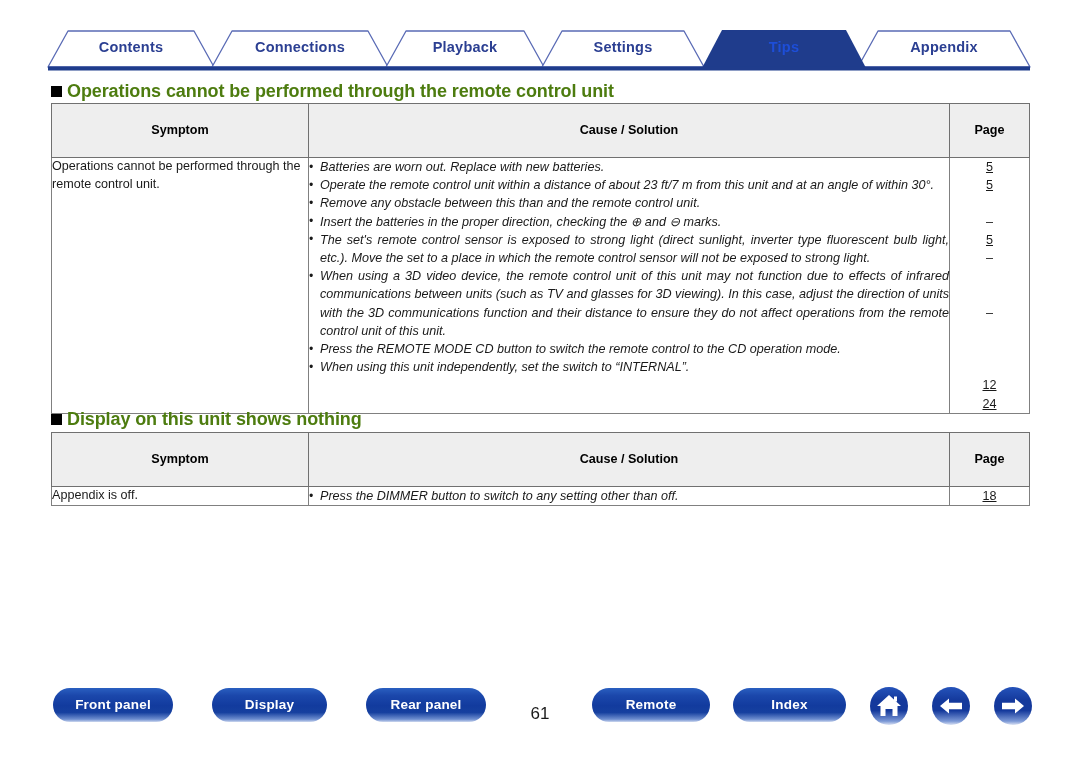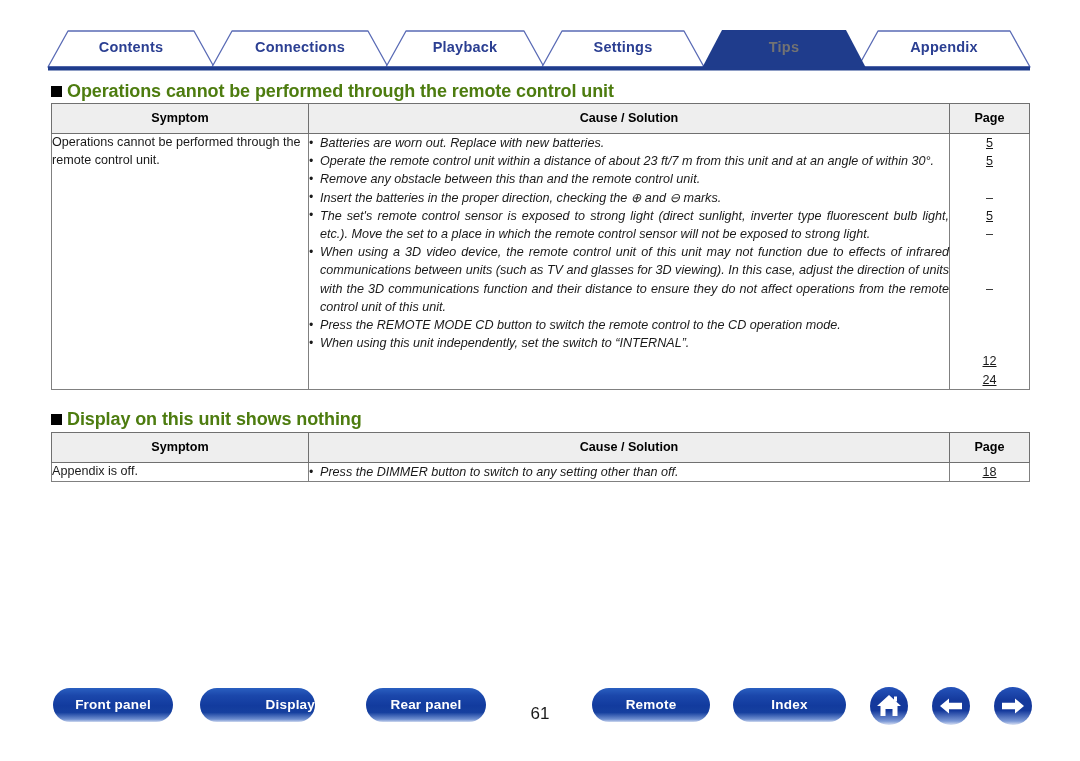--- a/index.html
+++ b/index.html
@@ -23,21 +23,21 @@
     position: absolute;
     top: 0; height: 41px;
     line-height: 41px;
     text-align: center;
     font-size: 14.5px;
     font-weight: bold;
     color: #2b3f92;
     letter-spacing: .2px;
     white-space: nowrap;
   }
-  .tab-label.active { color: #737373; }
+  .tab-label.active { color: #1d4ed8; }
 
   
   .section-heading {
     position: absolute;
     left: 51px;
     font-size: 18px;
     font-weight: bold;
     color: #4d7c0f;
     white-space: nowrap;
     letter-spacing: -0.1px;
@@ -65,21 +65,21 @@
     vertical-align: top;
   }
   table.tbl thead th {
     background: #eeeeee;
     text-align: center;
     font-size: 12.6px;
     font-weight: bold;
     color: #000;
     height: 21px;
     line-height: 21px;
-    padding: 4px 2px;
+    padding: 16px 2px;
     border-color: #707070;
   }
   td.sym { padding: 5px 6px 5px 7px; line-height: 17.6px; }
   td.cause { padding: 4px 8px 5px 8px; font-style: italic; }
   td.page { text-align: center; padding: 4px 2px 5px 2px; }
 
   ul.bul { list-style: none; margin: 0; padding: 0; }
   ul.bul li {
     position: relative;
     padding-left: 11px;
@@ -238,21 +238,21 @@
         <ul class="pagelist">
           <li><span class="pagelink">18</span></li>
         </ul>
       </td>
     </tr>
   </tbody>
 </table>
 
 <div class="footer">
   <div class="pillbtn" style="left:53px;  width:120px;">Front panel</div>
-  <div class="pillbtn" style="left:200px; width:115px;text-align:right;">Display</div>
+  <div class="pillbtn" style="left:212px; width:115px;">Display</div>
   <div class="pillbtn" style="left:366px; width:120px;">Rear panel</div>
   <div class="pagenum" style="left:505px; top:16px; width:70px;">61</div>
   <div class="pillbtn" style="left:592px; width:118px;">Remote</div>
   <div class="pillbtn" style="left:733px; width:113px;">Index</div>
 
   <div class="circbtn" style="left:870px; top:-1px;">
     <svg width="38" height="38" viewBox="0 0 38 38">
       <path d="M19 8 L31 19 L27.5 19 L27.5 29 L22.5 29 L22.5 22 L15.5 22 L15.5 29 L10.5 29 L10.5 19 L7 19 Z" fill="#ffffff"></path>
       <rect x="24" y="9.5" width="3" height="5" fill="#ffffff"></rect>
     </svg>

